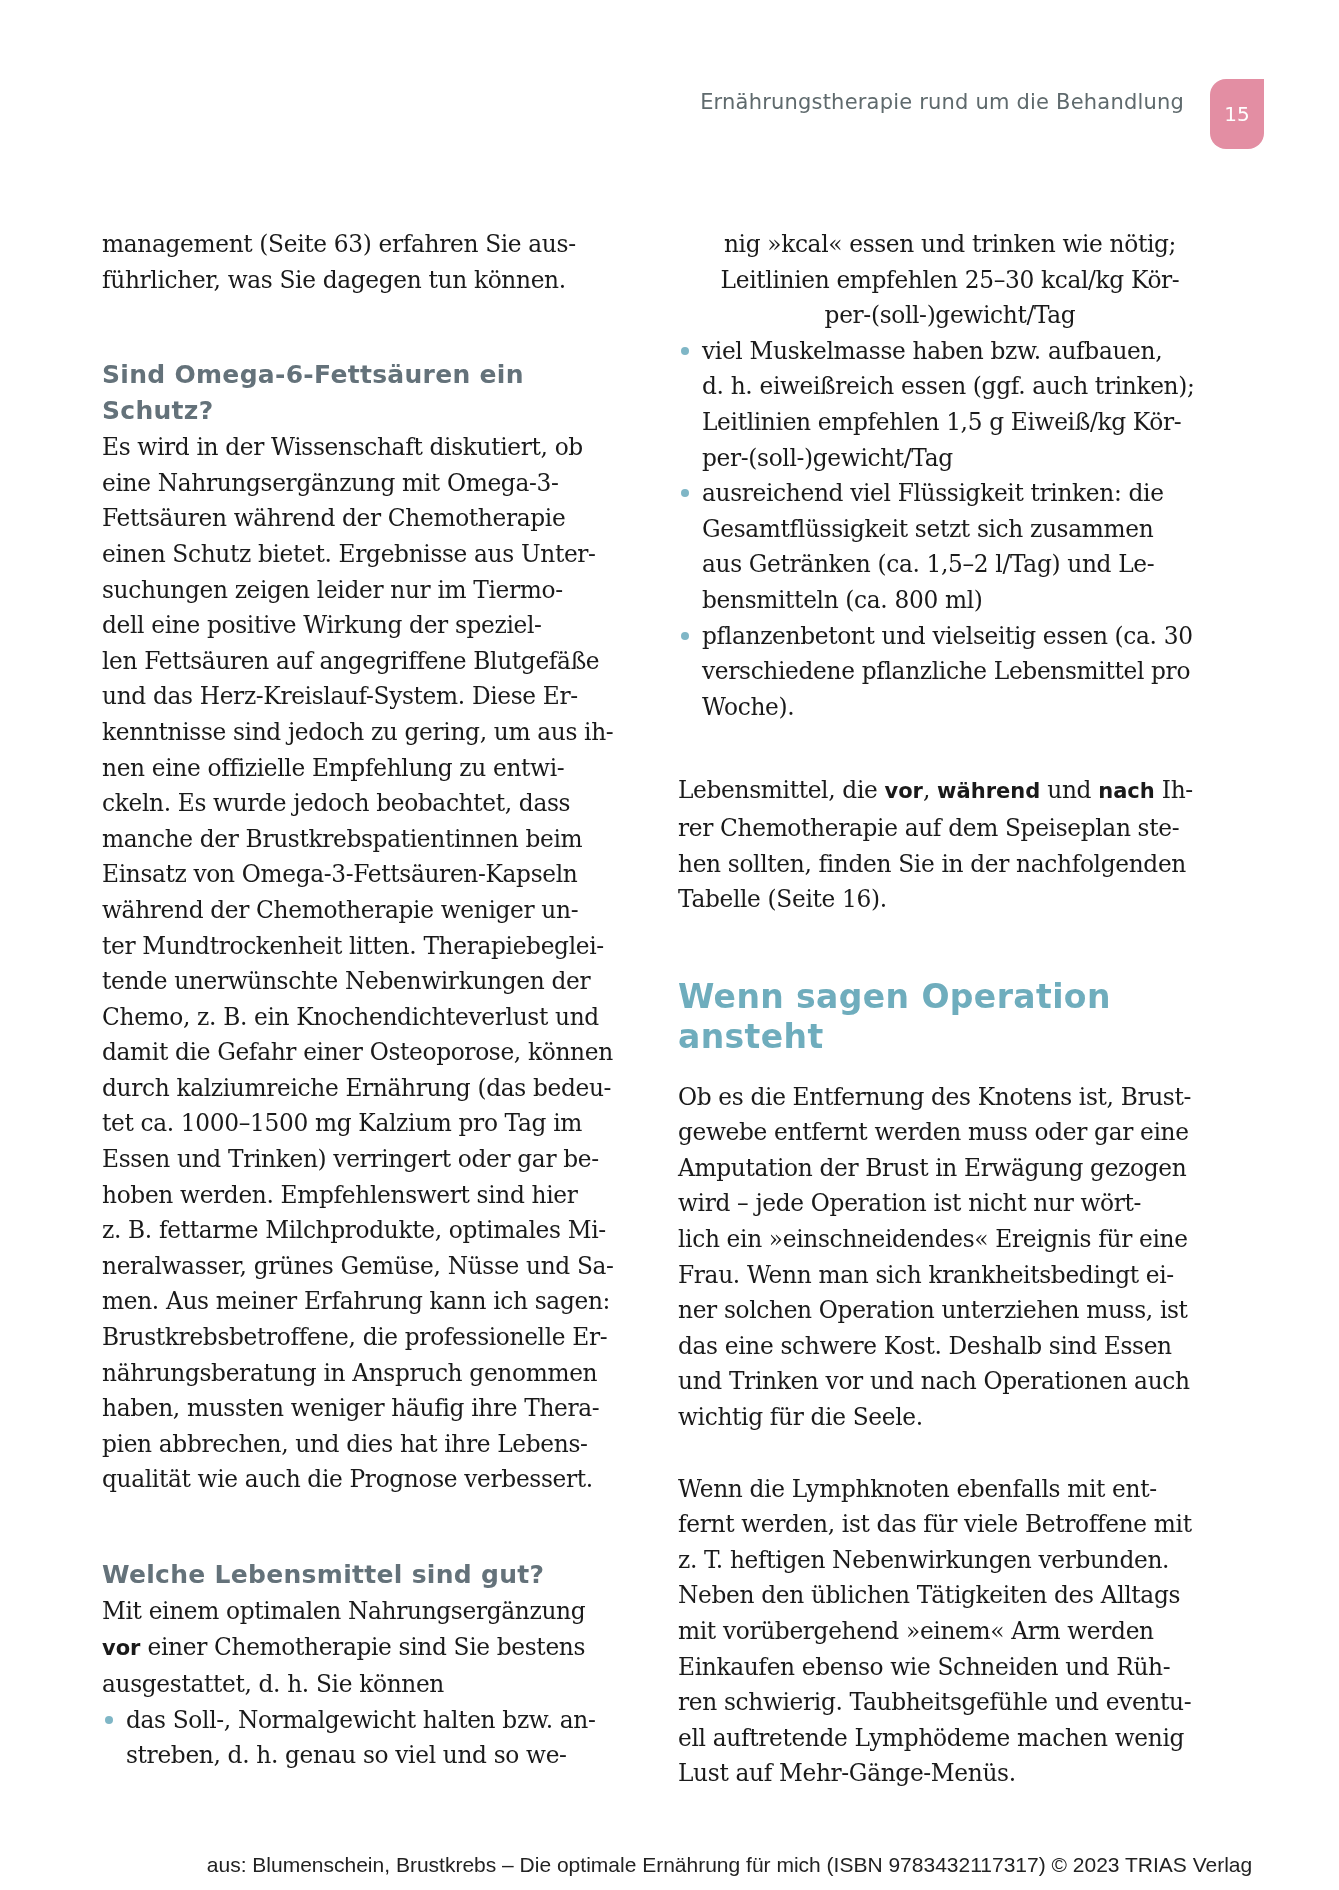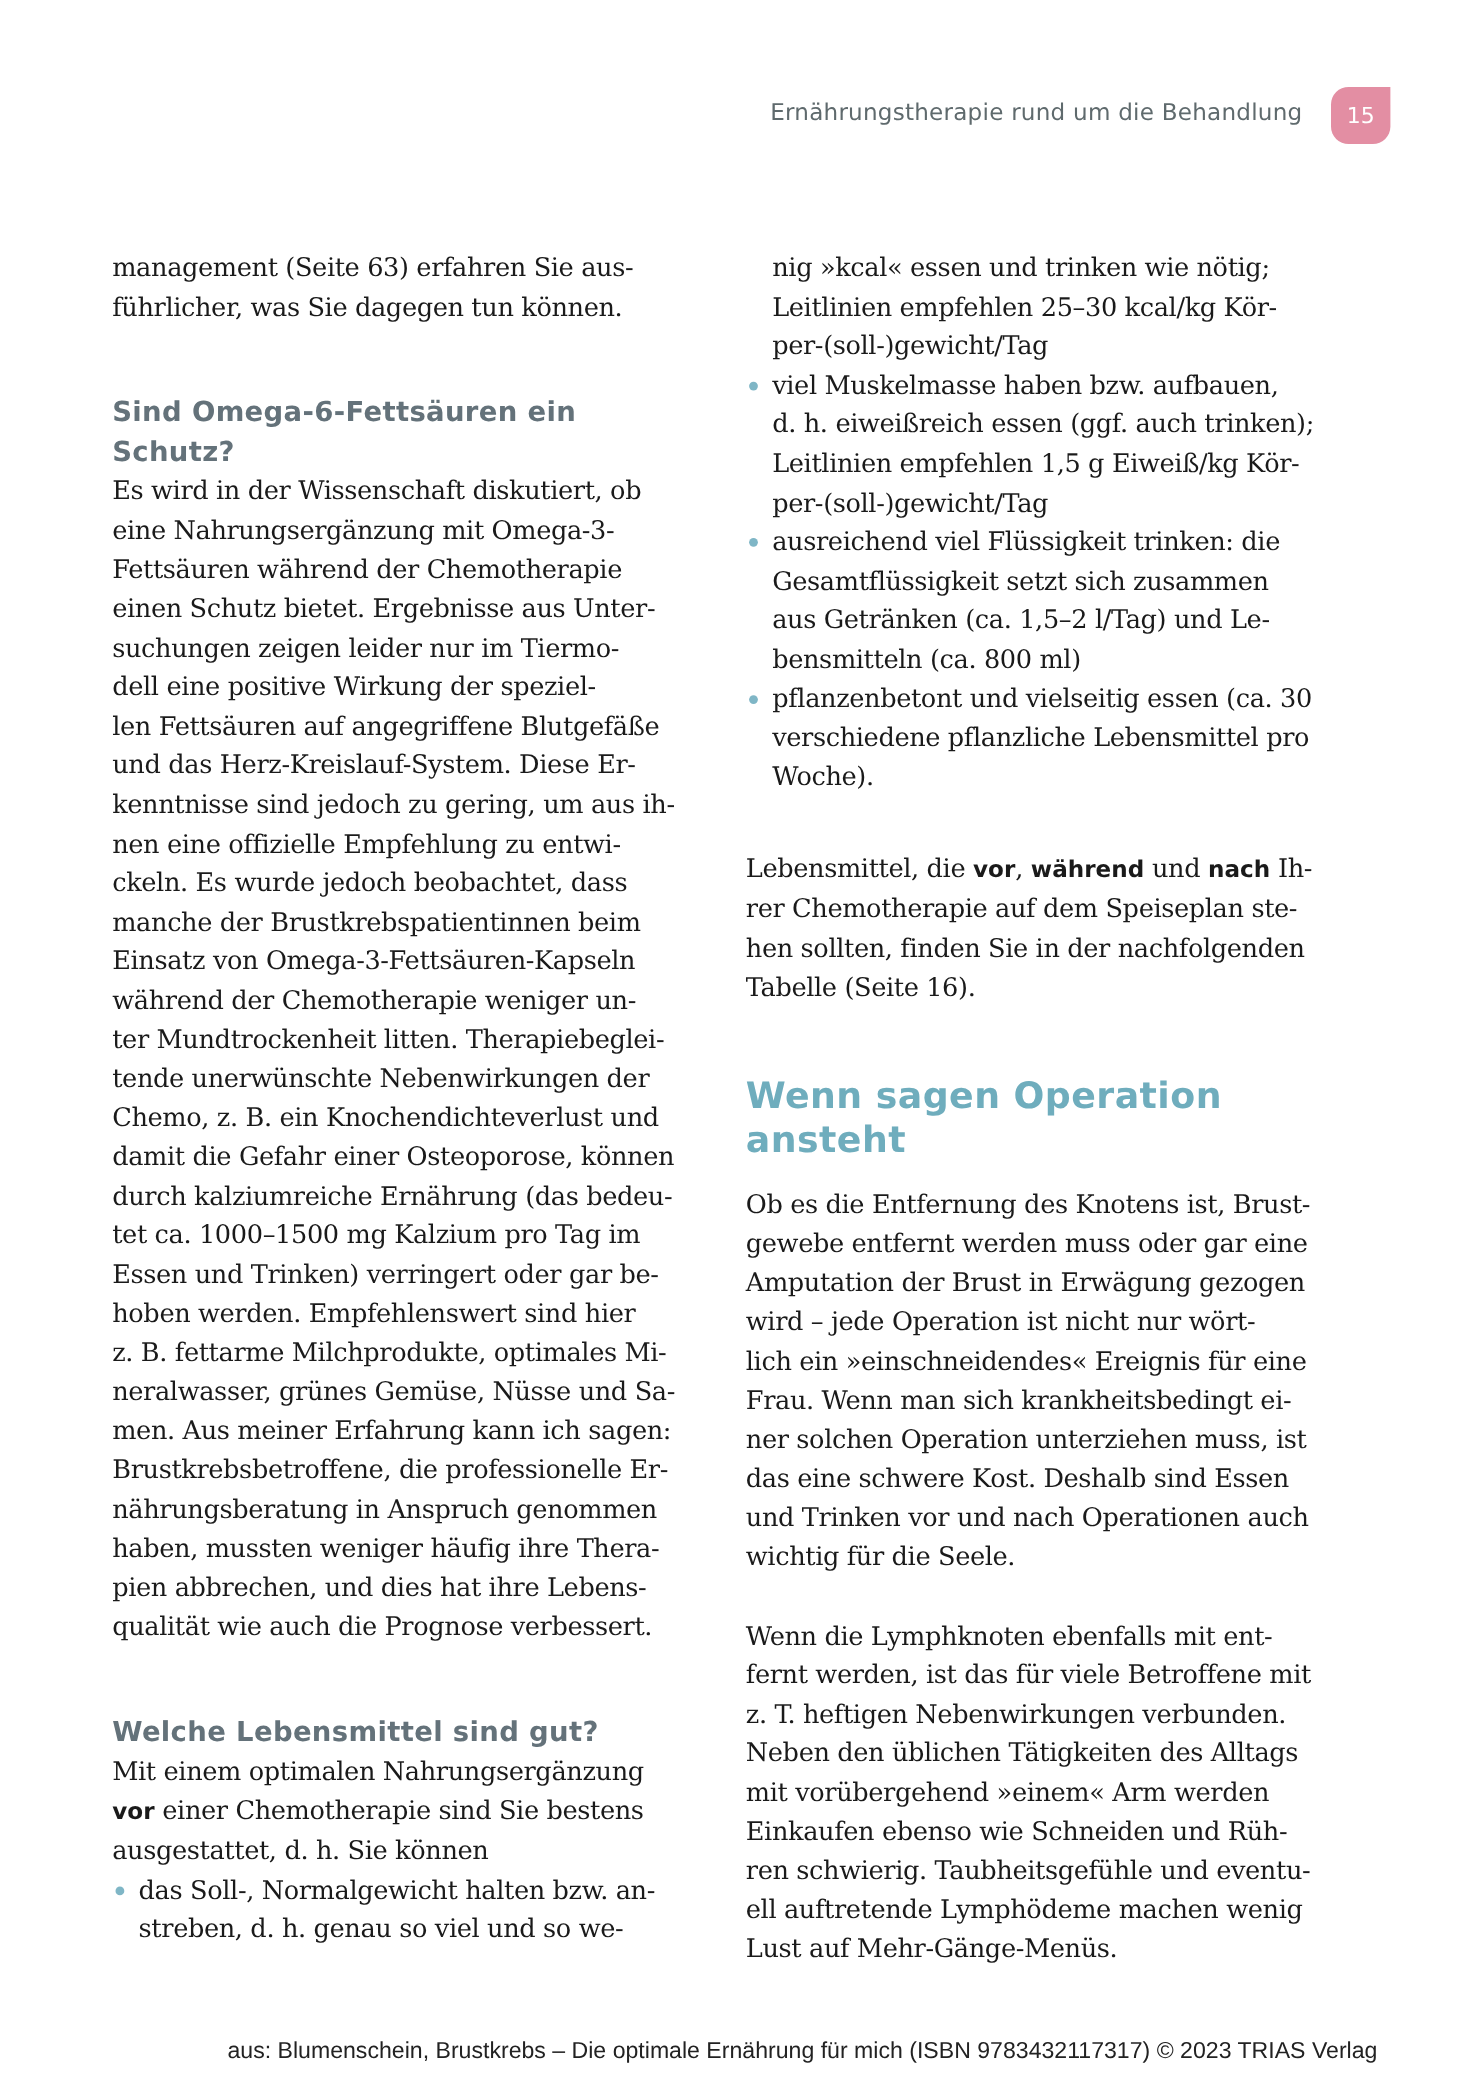--- a/index.html
+++ b/index.html
@@ -3,21 +3,21 @@
 <meta charset="utf-8">
 <style>
   html, body { margin: 0; padding: 0; background: #ffffff; }
   body { width: 1339px; height: 1890px; position: relative; overflow: hidden; }
   .running-head {
     position: absolute; top: 90px; right: 155px;
     font-family: "DejaVu Sans", sans-serif; font-size: 21px; color: #5f6a6d;
     letter-spacing: 0.2px;
   }
   .page-badge {
-    position: absolute; left: 1210px; top: 79px; width: 54px; height: 52px;
+    position: absolute; left: 1210px; top: 79px; width: 54px; height: 70px;
     background: #e38ea3; color: #ffffff;
     border-radius: 16px 0 16px 16px;
     font-family: "DejaVu Sans", sans-serif; font-size: 20px;
     display: flex; align-items: center; justify-content: center;
   }
   .col { position: absolute; top: 226px; }
   .col-left { left: 102px; width: 520px; }
   .col-right { left: 678px; width: 520px; }
   .p, .li {
     font-family: "DejaVu Serif", serif; font-size: 23.3px; line-height: 35.6px;
@@ -31,21 +31,21 @@
     font-family: "DejaVu Sans", sans-serif; font-size: 33px; color: #6fadbd;
     line-height: 40px; margin: 0; letter-spacing: 0.4px;
   }
   .bold-sans { font-family: "DejaVu Sans", sans-serif; font-weight: bold; font-size: 21px; letter-spacing: 0; text-align: center; }
   ul.bullets { list-style: none; margin: 0; padding: 0; }
   ul.bullets li { position: relative; padding-left: 24px; }
   ul.bullets li::before {
     content: ""; position: absolute; left: 3px; top: 14px;
     width: 8px; height: 8px; border-radius: 50%; background: #7fb6c6;
   }
-  .right-cont { padding-left: 24px; }
+  .right-cont { padding-left: 24px; text-align: center; }
   .footer {
     position: absolute; left: 0; right: 0; top: 1853px; text-align: center;
     font-family: "Liberation Sans", sans-serif; font-size: 21px; color: #222;
     padding-left: 120px;
   }
   .gap-s { height: 36px; }
   .gap-m { height: 48px; }
   .gap-l { height: 60px; }
 </style>
 </head>

